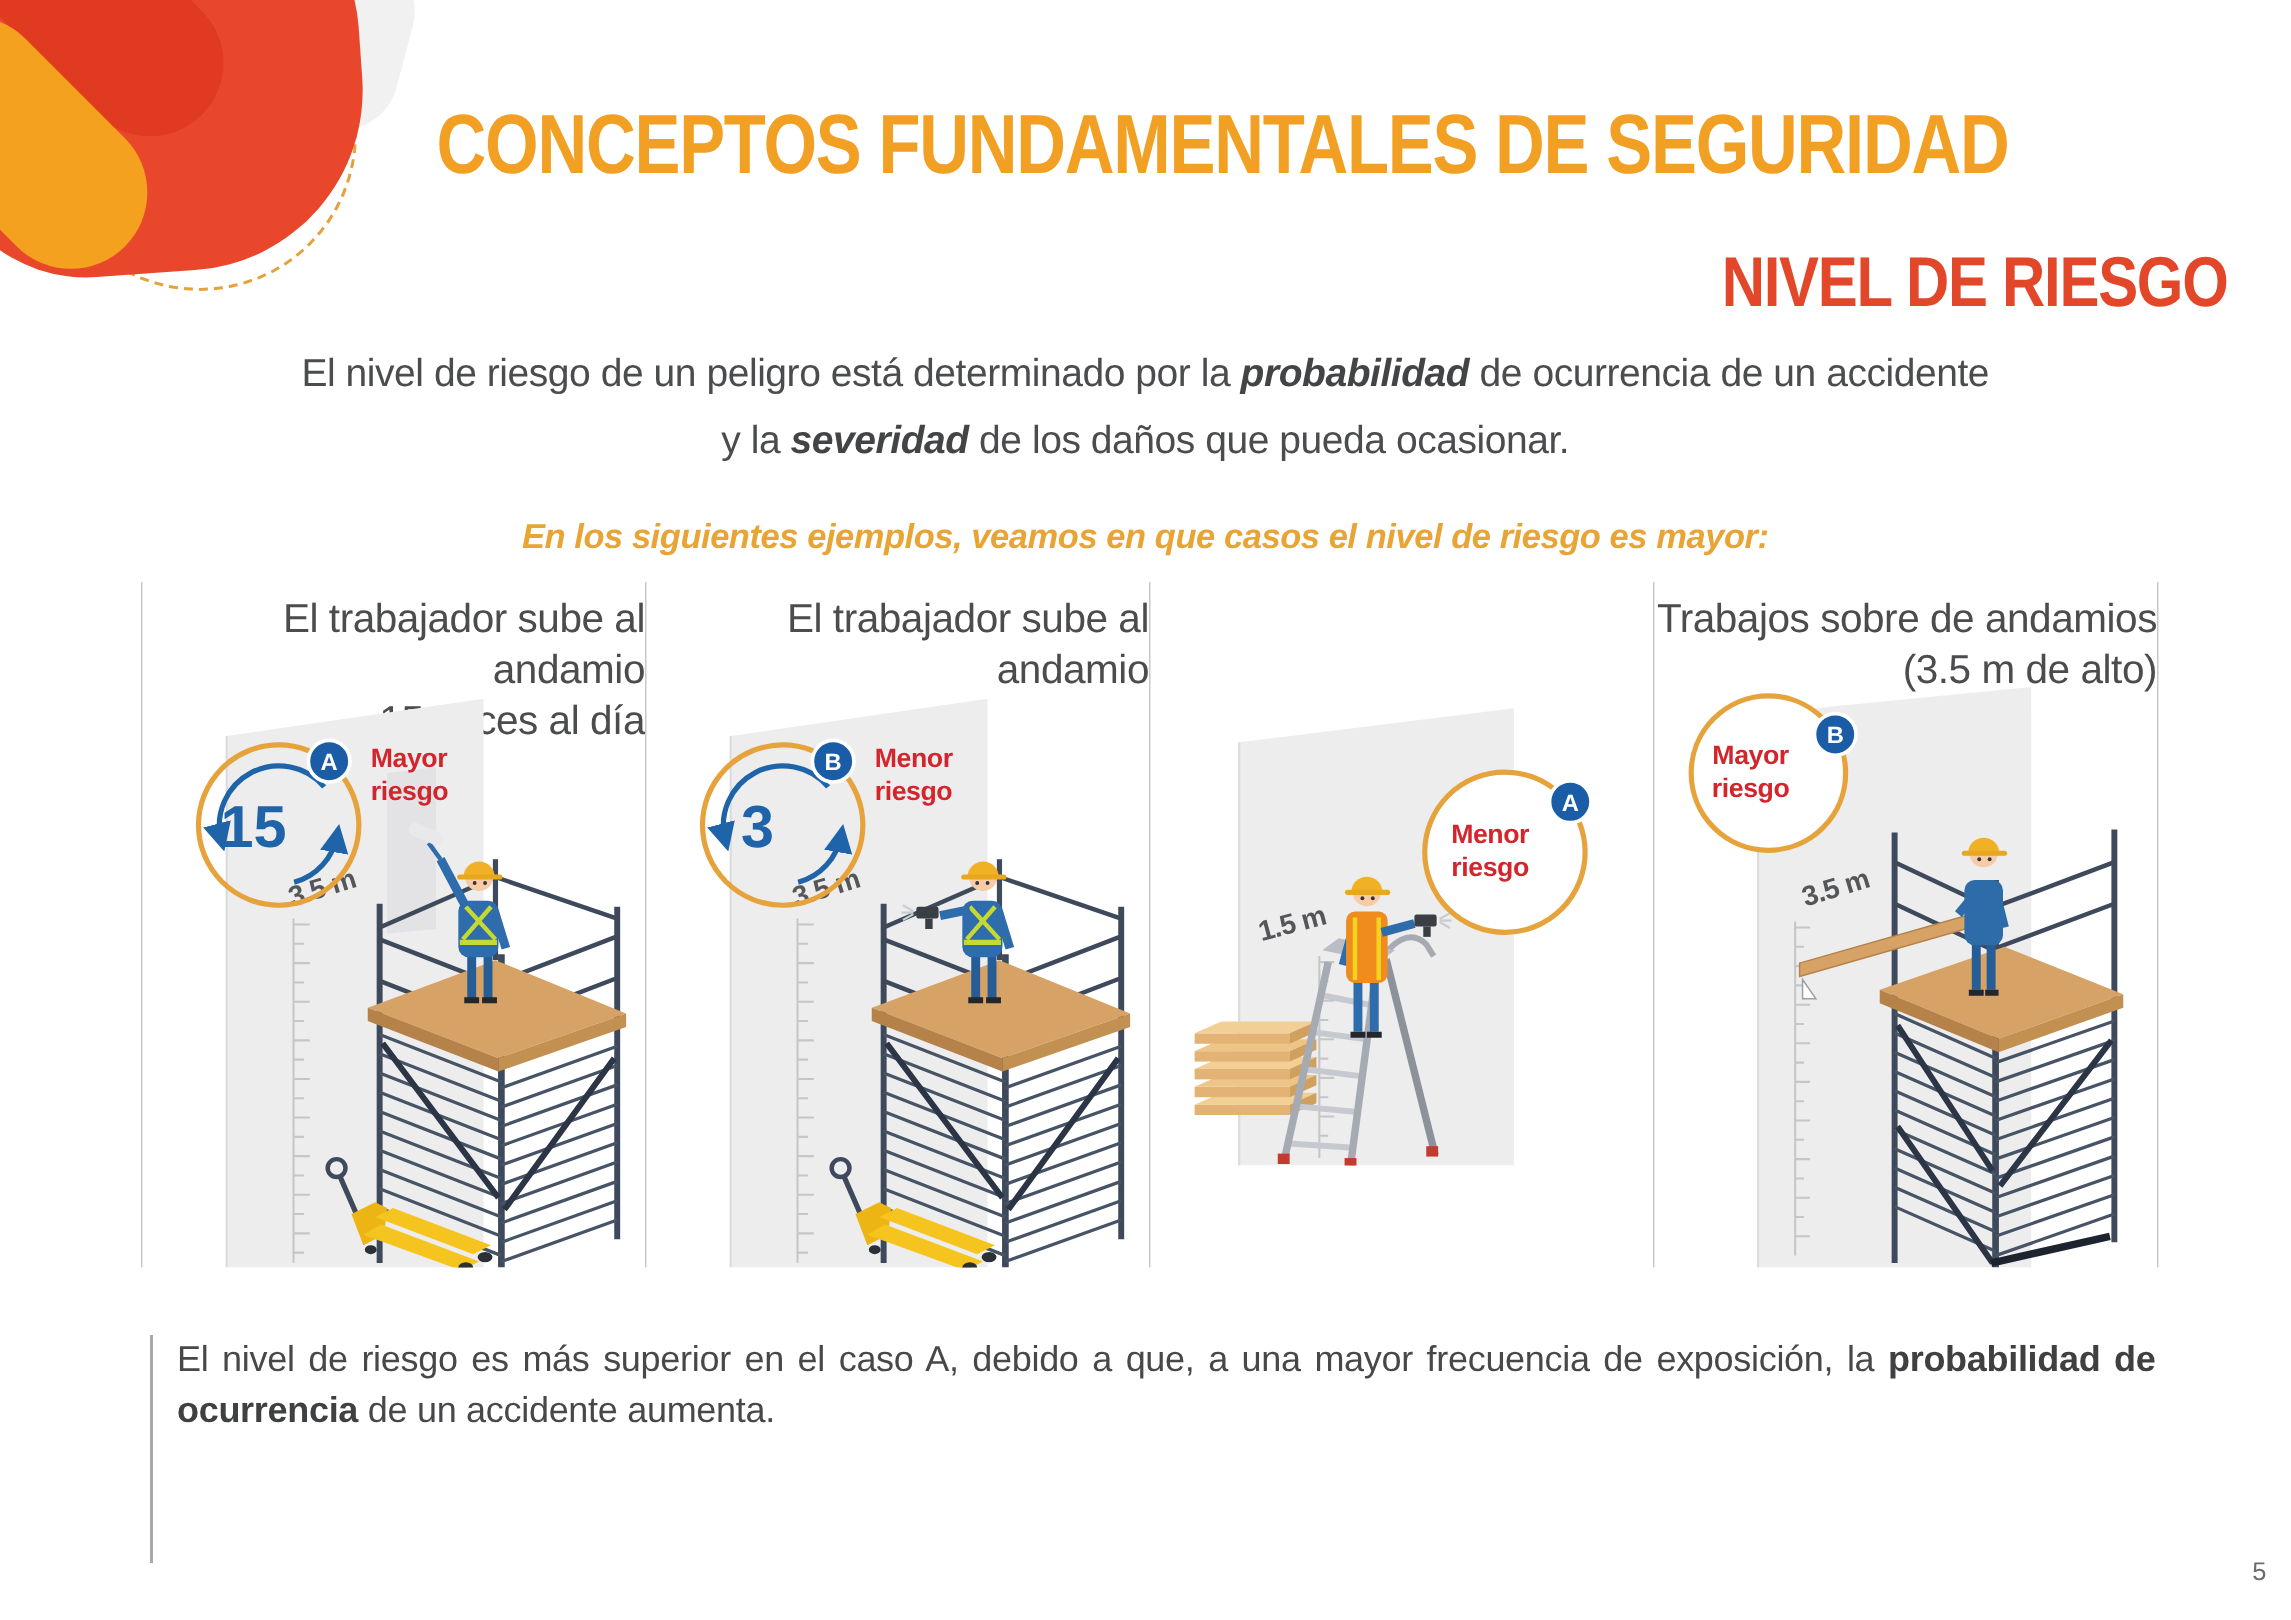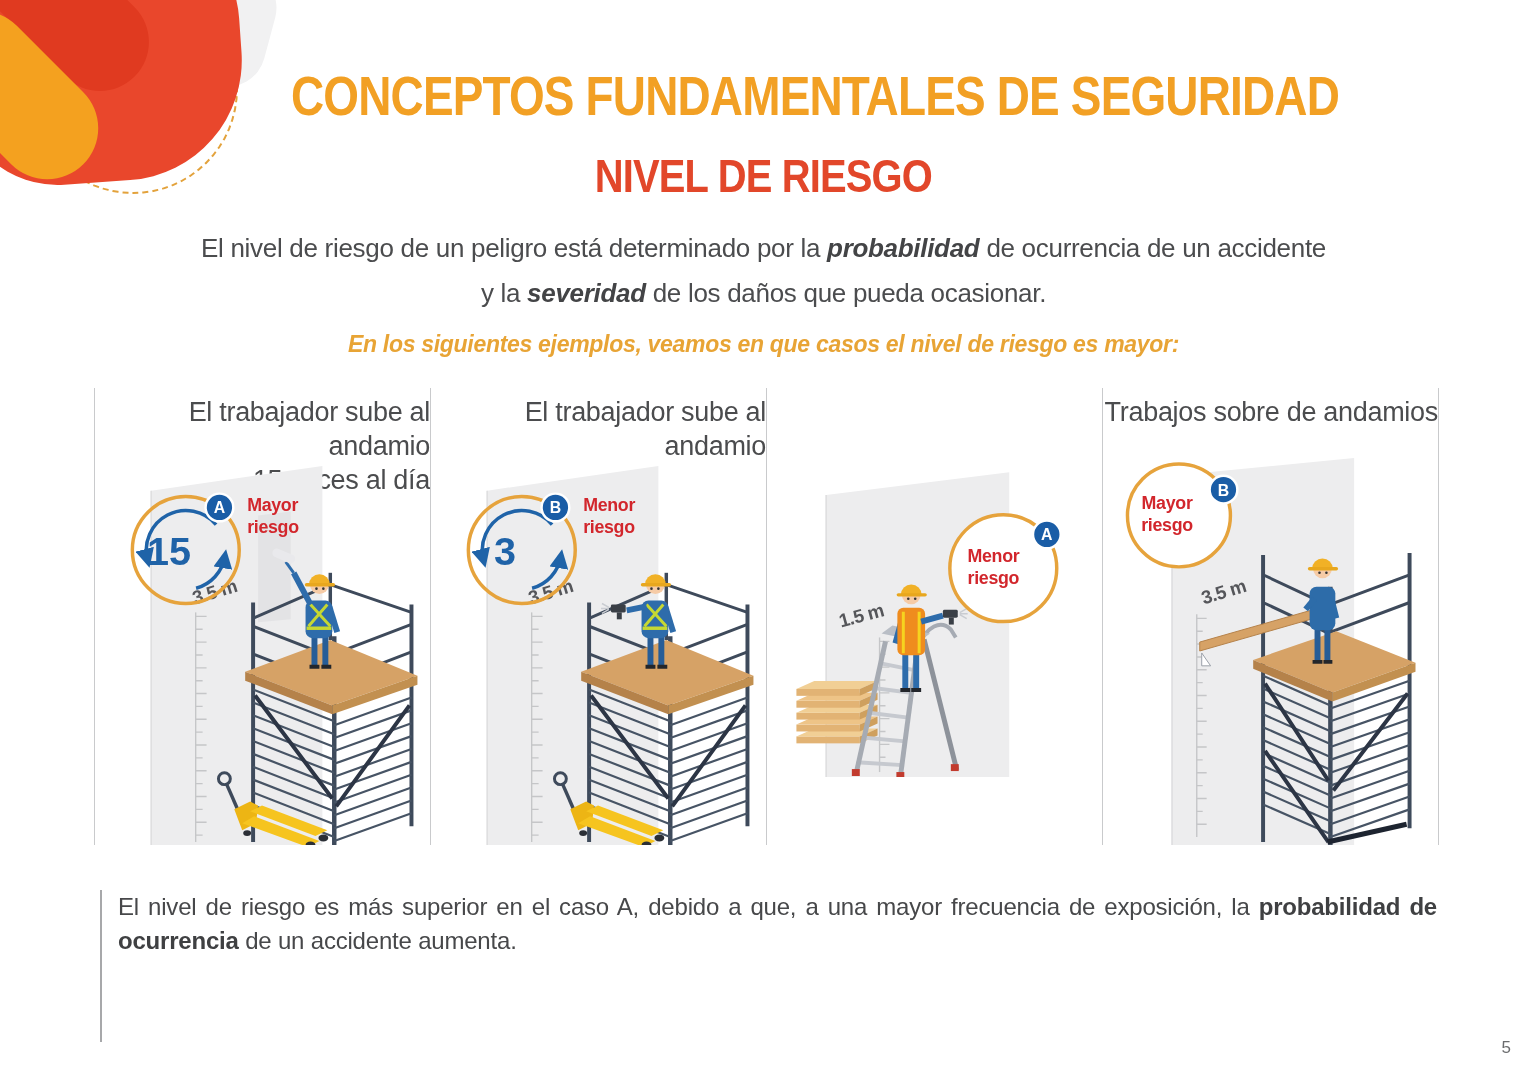--- a/index.html
+++ b/index.html
@@ -11,30 +11,30 @@
   .blob{position:absolute;}
   .blob-gray{left:140px;top:-38px;width:132px;height:118px;background:#f1f1f2;border-radius:38px;transform:rotate(15deg);}
   .blob-dashed{left:28px;top:-16px;width:206px;height:206px;border:2px dashed #e3a23b;border-radius:50%;}
   .blob-red{left:-45px;top:-82px;width:286px;height:264px;background:#e9472c;border-radius:90px 110px 120px 100px;transform:rotate(-4deg);}
   .blob-redband{left:-72px;top:-58px;width:242px;height:98px;background:#e03a20;border-radius:50px;transform:rotate(45deg);}
   .blob-orange{left:-84px;top:44px;width:196px;height:102px;background:#f4a11f;border-radius:52px;transform:rotate(45deg);}
 
   .title{position:absolute;left:0;right:0;top:63px;margin:0;text-align:center;z-index:2;}
   .title .cond{display:inline-block;transform:scaleX(.82);transform-origin:center;
         font-size:56px;font-weight:700;letter-spacing:-1px;color:#f2a024;margin-left:104px;white-space:nowrap;}
-  .subtitle{position:absolute;left:0;right:0;top:148px;margin:0;text-align:center;z-index:2;}
+  .subtitle{position:absolute;left:0;right:0;top:148px;margin:12px;text-align:right;z-index:2;}
   .subtitle .cond{display:inline-block;transform:scaleX(.85);transform-origin:center;
         font-size:47px;font-weight:700;letter-spacing:-1px;color:#e2472a;white-space:nowrap;}
 
   .intro{position:absolute;left:0;right:0;top:226px;margin:0;text-align:center;
          font-size:26px;line-height:1.72;color:#4b4c4e;letter-spacing:-0.3px;}
   .intro .line{display:block;}
   .intro b{font-weight:700;color:#434446;font-style:italic;}
 
-  .prompt{position:absolute;left:0;right:0;top:331px;margin:0;text-align:center;
+  .prompt{position:absolute;left:0;right:0;top:331px;margin:13px;text-align:center;
           font-size:23px;font-style:italic;font-weight:700;color:#e8a435;letter-spacing:-0.3px;}
 
   
   .panels{position:absolute;left:94px;top:388px;width:1344px;height:457px;display:flex;z-index:2;}
   .panel{width:335px;box-sizing:content-box;border-left:1.5px solid #c9cacc;}
   .panel:last-child{border-right:1.5px solid #c9cacc;}
   .panel-head{height:60px;padding-top:8px;text-align:right;font-size:27px;line-height:1.25;color:#4b4c4e;letter-spacing:-0.3px;}
   .scene{display:block;width:335px;height:389px;}
 
   svg text{font-family:"Liberation Sans",sans-serif;}
@@ -267,20 +267,21 @@
         <g>
           <circle cx="281" cy="148" r="14" fill="#1a5da6" stroke="#fff" stroke-width="2.5"></circle>
           <text x="281" y="154" class="badgetxt">A</text>
         </g>
       </svg>
     </section>
 
     <section class="panel">
       <div class="panel-head">
         <div>Trabajos sobre de andamios</div>
+        <div>(3.5 m de alto)</div>
       </div>
       <svg class="scene" viewBox="0 0 335 393">
         <polygon points="68,20 252,2 252,393 68,393" fill="#ededee"></polygon>
         <path d="M68 20L68 393" stroke="#dcdcde" stroke-width="1.5"></path>
         <path class="ruler" d="M93 160V385"></path>
         <path class="ruler" d="M93 164h10M93 177h6M93 190h10M93 203h6M93 216h10M93 229h6M93 242h10M93 255h6M93 268h10M93 281h6M93 294h10M93 307h6M93 320h10M93 333h6M93 346h10M93 359h6M93 372h10"></path>
         <text class="hlabel" transform="translate(100,150) rotate(-17)">3.5 m</text>
         <g>
           <g stroke="#3e4a5b" fill="none">
             <path d="M160 100V390" stroke-width="4"></path>

